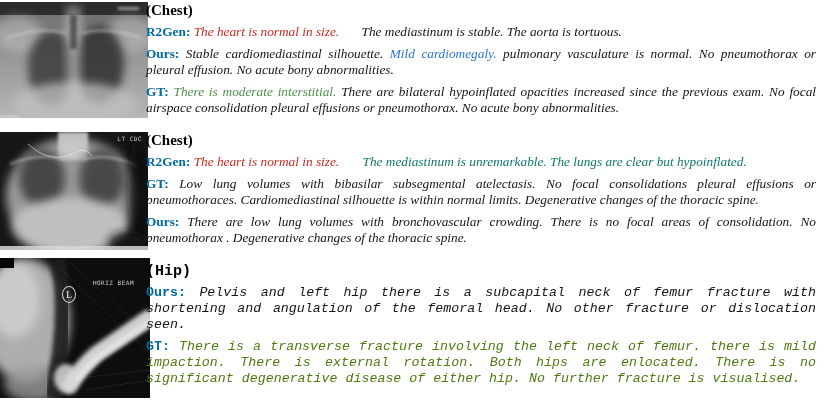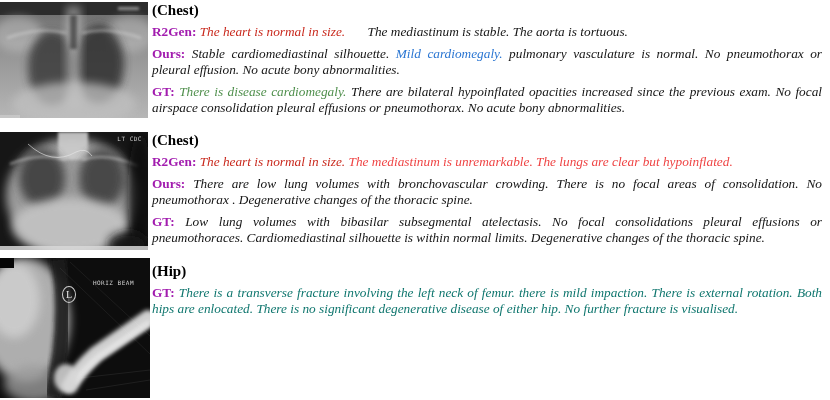--- a/index.html
+++ b/index.html
@@ -27,38 +27,38 @@
     position:absolute;left:62px;top:28px;
     width:12px;height:15px;
     border:1px solid #cfcfcf;border-radius:50%;
     color:#e2e2e2;font-size:10px;line-height:15px;
     text-align:center;font-family:"Liberation Serif",serif;
   }
   #img1{left:0;top:2px;width:148px;height:116px;}
   #img2{left:0;top:132px;width:148px;height:118px;}
   #img3{left:0;top:258px;width:150px;height:140px;}
   .txt{
-    position:absolute;left:152px;width:670px;
+    position:absolute;left:146px;width:670px;
     color:#151515;
   }
   #txt1{top:2px;}
   #txt2{top:132px;}
-  #txt3{top:263px;}
+  #txt3{top:263px;font-family:Liberation Mono, monospace;}
   .region-title{
     margin:0 0 5px 0;
     font-size:15px;font-weight:bold;font-style:normal;
     line-height:17px;color:#000;
   }
   p.rpt{
     margin:0 0 6px 0;
     font-size:13.3px;line-height:16px;
     font-style:italic;
     text-align:justify;
   }
-  p.rpt b{font-style:normal;font-weight:bold;color:#a21caf;}
+  p.rpt b{font-style:normal;font-weight:bold;color:#0369a1;}
 </style>
 </head>
 <body>
 
 <div id="canvas">
 
   <div class="xray" id="img1">
     <svg viewBox="0 0 148 116" preserveAspectRatio="none">
       <defs>
         <linearGradient id="g1a" x1="0" y1="0" x2="0" y2="1">
@@ -152,43 +152,47 @@
       <span style="color: rgb(21, 21, 21); margin-left: 19px;">The mediastinum is stable. The aorta is tortuous.</span>
     </p>
     <p class="rpt">
       <b>Ours:</b>
       <span style="color: rgb(21, 21, 21);">Stable cardiomediastinal silhouette.</span>
       <span style="color: rgb(43, 118, 210); font-style: italic;">Mild cardiomegaly.</span>
       <span style="color: rgb(21, 21, 21);">pulmonary vasculature is normal. No pneumothorax or pleural effusion. No acute bony abnormalities.</span>
     </p>
     <p class="rpt">
       <b>GT:</b>
-      <span style="color: rgb(79, 143, 76);">There is disease cardiomegaly.</span>
+      <span style="color: rgb(79, 143, 76);">There is moderate interstitial.</span>
       <span style="color: rgb(21, 21, 21);">There are bilateral hypoinflated opacities increased since the previous exam. No focal airspace consolidation pleural effusions or pneumothorax. No acute bony abnormalities.</span>
     </p>
   </div>
 
   <div class="txt" id="txt2">
     <h3 class="region-title">(Chest)</h3>
     <p class="rpt">
       <b>R2Gen:</b>
       <span style="color: rgb(201, 41, 29);">The heart is normal in size.</span>
-      <span style="color: #ef4444;">The mediastinum is unremarkable. The lungs are clear but hypoinflated.</span>
+      <span style="color: #0f766e; margin-left: 20px;">The mediastinum is unremarkable. The lungs are clear but hypoinflated.</span>
+    </p>
+    <p class="rpt">
+      <b>GT:</b>
+      <span style="color: rgb(21, 21, 21);">Low lung volumes with bibasilar subsegmental atelectasis. No focal consolidations pleural effusions or pneumothoraces. Cardiomediastinal silhouette is within normal limits. Degenerative changes of the thoracic spine.</span>
     </p>
     <p class="rpt">
       <b>Ours:</b>
       <span style="color: rgb(21, 21, 21);">There are low lung volumes with bronchovascular crowding. There is no focal areas of consolidation. No pneumothorax . Degenerative changes of the thoracic spine.</span>
-    </p>
-    <p class="rpt">
-      <b>GT:</b>
-      <span style="color: rgb(21, 21, 21);">Low lung volumes with bibasilar subsegmental atelectasis. No focal consolidations pleural effusions or pneumothoraces. Cardiomediastinal silhouette is within normal limits. Degenerative changes of the thoracic spine.</span>
     </p>
   </div>
 
   <div class="txt" id="txt3">
     <h3 class="region-title">(Hip)</h3>
     <p class="rpt">
+      <b>Ours:</b>
+      <span style="color: rgb(21, 21, 21);">Pelvis and left hip there is a subcapital neck of femur fracture with shortening and angulation of the femoral head. No other fracture or dislocation seen.</span>
+    </p>
+    <p class="rpt">
       <b>GT:</b>
-      <span style="color: #0f766e;">There is a transverse fracture involving the left neck of femur. there is mild impaction. There is external rotation. Both hips are enlocated. There is no significant degenerative disease of either hip. No further fracture is visualised.</span>
+      <span style="color: #4d7c0f;">There is a transverse fracture involving the left neck of femur. there is mild impaction. There is external rotation. Both hips are enlocated. There is no significant degenerative disease of either hip. No further fracture is visualised.</span>
     </p>
   </div>
 
 </div>
 
 </body></html>

